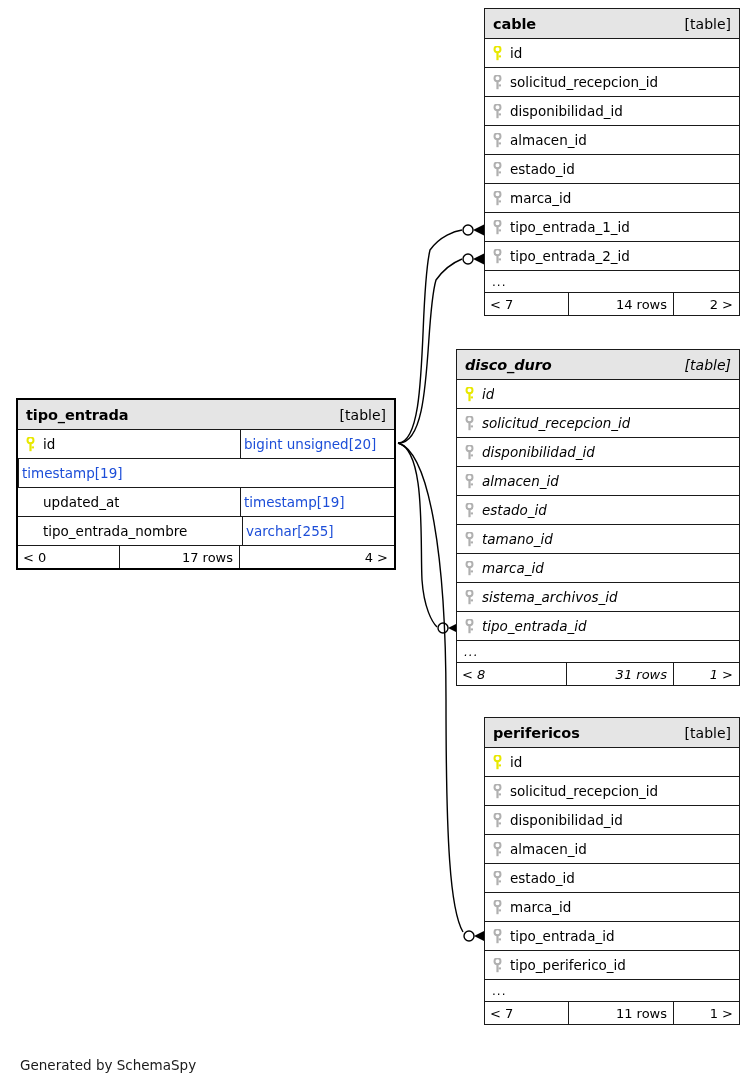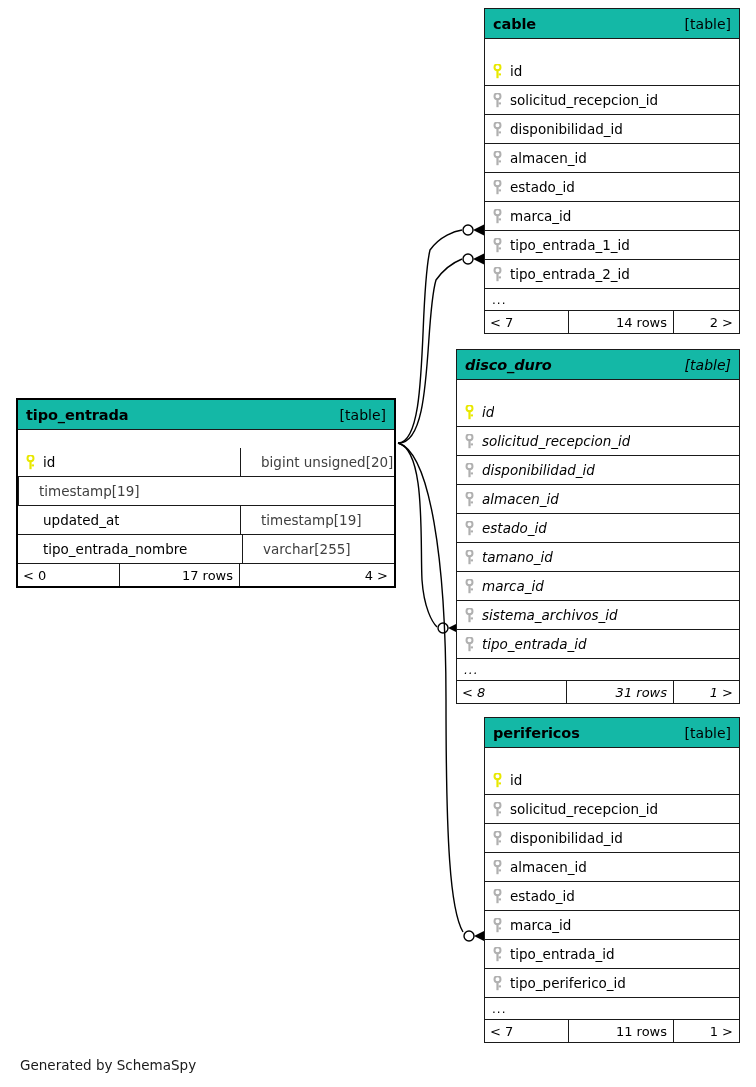--- a/index.html
+++ b/index.html
@@ -30,21 +30,21 @@
     background: #ffffff;
     border: 1px solid #1a1a1a;
     box-sizing: border-box;
     z-index: 2;
   }
   .table-box.focal {
     border: 2px solid #000000;
   }
 
   .tbl-header {
-    background: #14b8a6;
+    background: #e5e5e5;
     border-bottom: 1px solid #1a1a1a;
     box-sizing: border-box;
     height: 30px;
     display: flex;
     align-items: center;
     justify-content: space-between;
     padding: 0 8px;
   }
   .tbl-name {
     font-weight: bold;
@@ -52,21 +52,20 @@
     color: #000;
     letter-spacing: -0.1px;
   }
   .tbl-tag {
     font-size: 14px;
     color: #000;
   }
 
   .rows {
     padding: 0;
-    margin-top: 18px;
   }
 
   .row {
     height: 29px;
     box-sizing: border-box;
     border-bottom: 1px solid #1a1a1a;
     display: flex;
     align-items: center;
     background: #fff;
   }
@@ -80,23 +79,23 @@
     padding-left: 7px;
     box-sizing: border-box;
   }
   .col-type {
     flex: 0 0 auto;
     box-sizing: border-box;
     border-left: 1px solid #1a1a1a;
     height: 100%;
     display: flex;
     align-items: center;
-    padding-left: 20px;
+    padding-left: 3px;
     font-size: 13.5px;
-    color: #404040;
+    color: #1d4ed8;
   }
 
   .key-icon {
     width: 11px;
     height: 15px;
     flex: 0 0 11px;
     margin-right: 7px;
     display: block;
   }
   .key-spacer {

